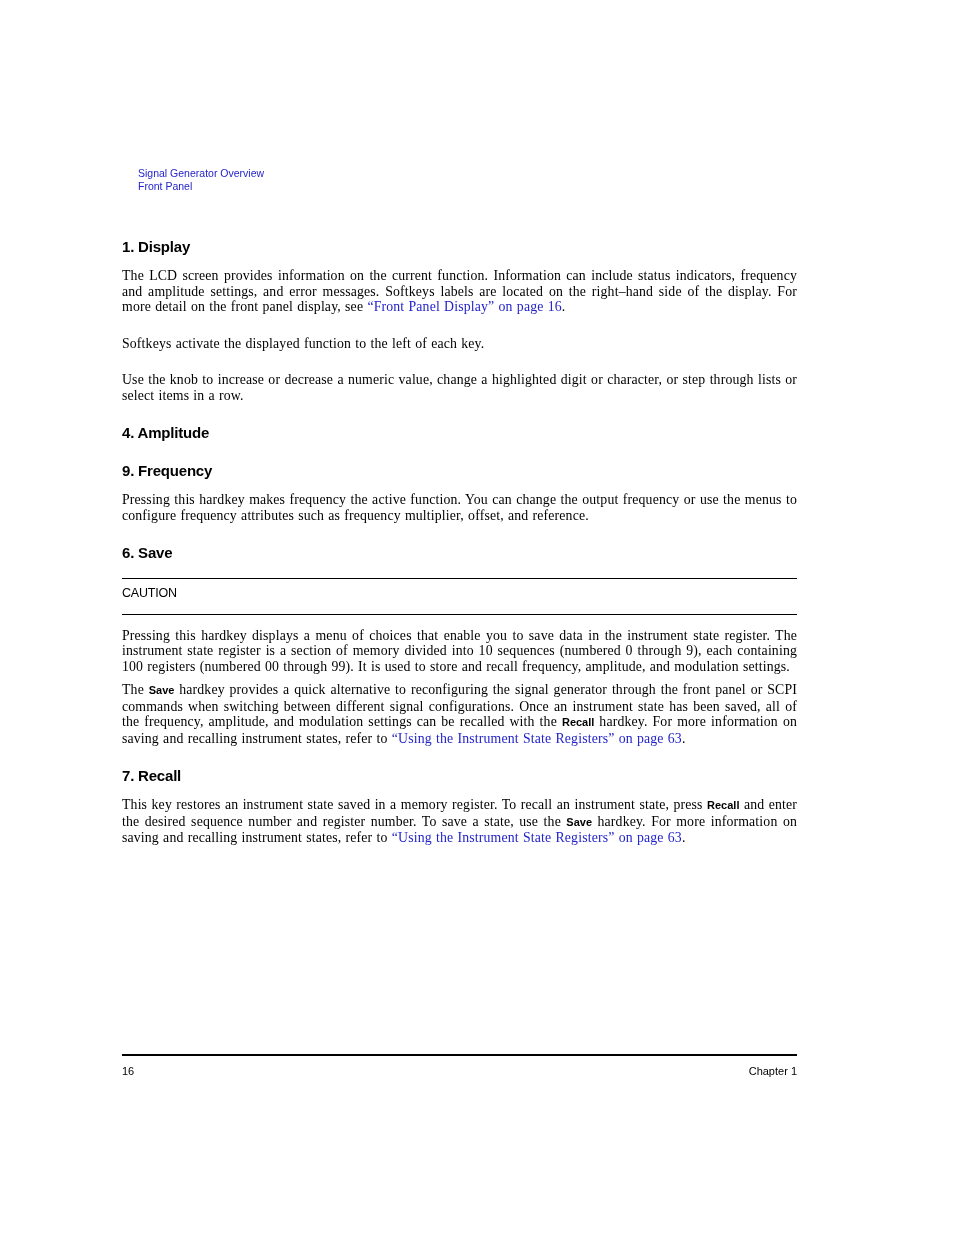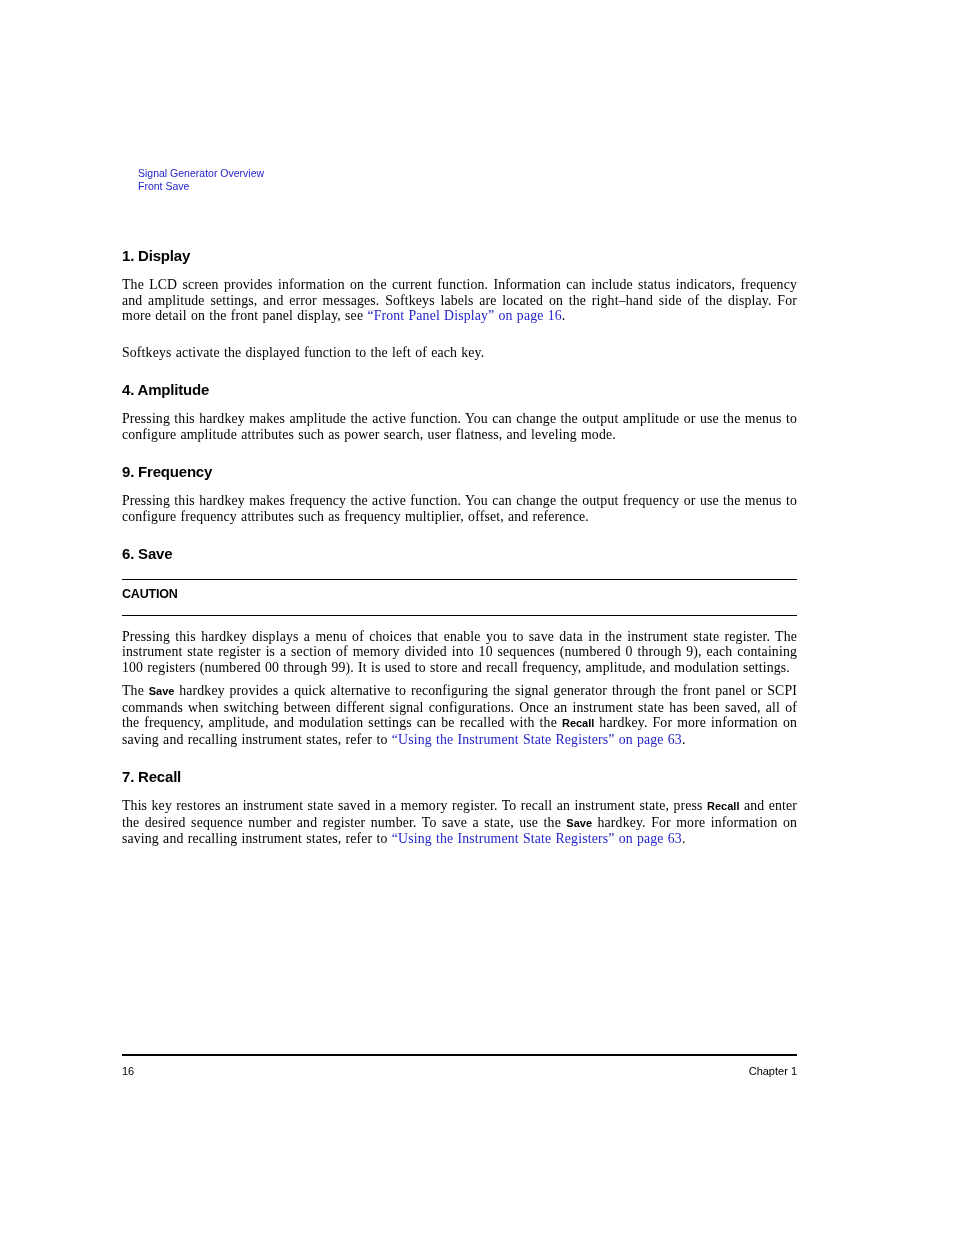--- a/index.html
+++ b/index.html
@@ -25,21 +25,21 @@
   }
 
   .content {
     position: absolute;
     top: 238px;
     left: 122px;
     width: 675px;
   }
 
   .sec { margin-top: 21px; }
-  .sec:first-child { margin-top: 9px; }
+  .sec:first-child { margin-top: 0; }
 
   h2.h {
     font-family: "Liberation Sans", sans-serif;
     font-weight: bold;
     font-size: 15px;
     line-height: 17px;
     color: #000000;
     letter-spacing: -0.2px;
     margin: 0 0 13px 0;
   }
@@ -71,21 +71,21 @@
     display: flex;
     border-top: 1px solid #000000;
     border-bottom: 1px solid #000000;
     padding: 7px 0 12px 0;
     margin: 17px 0 13px 0;
   }
   .caution-label {
     flex: none;
     width: 84px;
     font-family: "Liberation Sans", sans-serif;
-    font-weight: bold;
+    font-weight: normal;
     font-size: 12.5px;
     line-height: 15.5px;
     letter-spacing: -0.2px;
   }
   .caution p.b { flex: 1 1 auto; margin: 0; }
 
   .footer {
     position: absolute;
     top: 1054px;
     left: 122px;
@@ -99,40 +99,40 @@
     color: #000000;
   }
 </style>
 </head>
 <body>
 
 <div class="page">
 
   <div class="running-header">
     <div>Signal Generator Overview</div>
-    <div>Front Save</div>
+    <div>Front Panel</div>
   </div>
 
   <div class="content">
 
     <section class="sec">
       <h2 class="h">1. Display</h2>
       <p class="b"><span>The LCD screen provides information on the current function. Information can include status indicators, frequency and amplitude settings, and error messages. Softkeys labels are located on the right–hand side of the display. For more detail on the front panel display, see </span><a href="#" class="xref">“Front Panel Display” on page 16</a><span>.</span></p>
     </section>
 
     <section class="sec">
       <p class="b">Softkeys activate the displayed function to the left of each key.</p>
     </section>
 
     <section class="sec">
+      <p class="b">Use the knob to increase or decrease a numeric value, change a highlighted digit or character, or step through lists or select items in a row.</p>
     </section>
 
     <section class="sec">
       <h2 class="h">4. Amplitude</h2>
-      <p class="b">Pressing this hardkey makes amplitude the active function. You can change the output amplitude or use the menus to configure amplitude attributes such as power search, user flatness, and leveling mode.</p>
     </section>
 
     <section class="sec">
       <h2 class="h">9. Frequency</h2>
       <p class="b">Pressing this hardkey makes frequency the active function. You can change the output frequency or use the menus to configure frequency attributes such as frequency multiplier, offset, and reference.</p>
     </section>
 
     <section class="sec">
       <h2 class="h">6. Save</h2>
 

